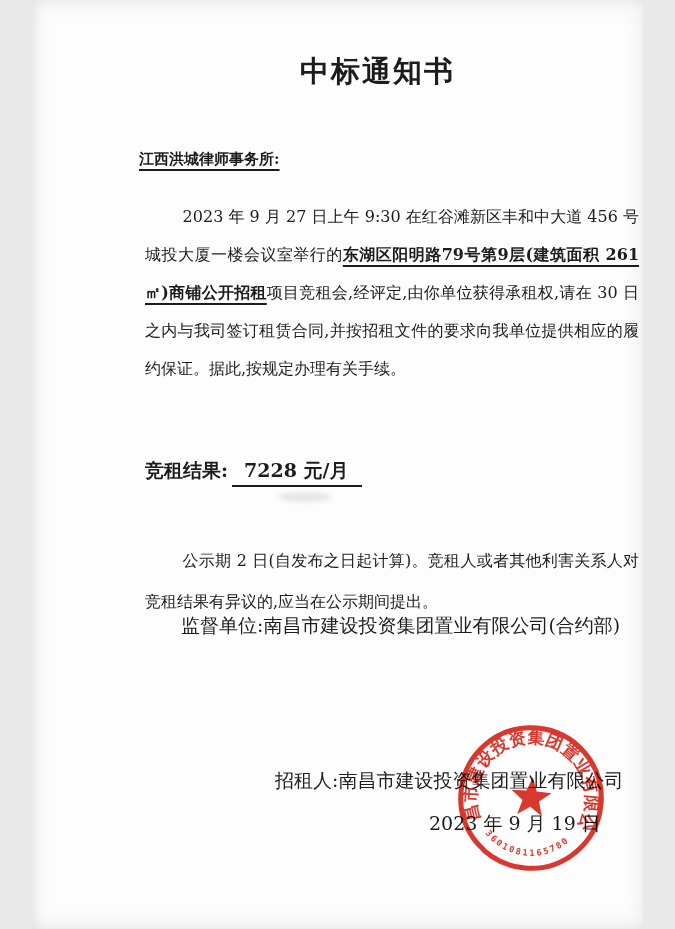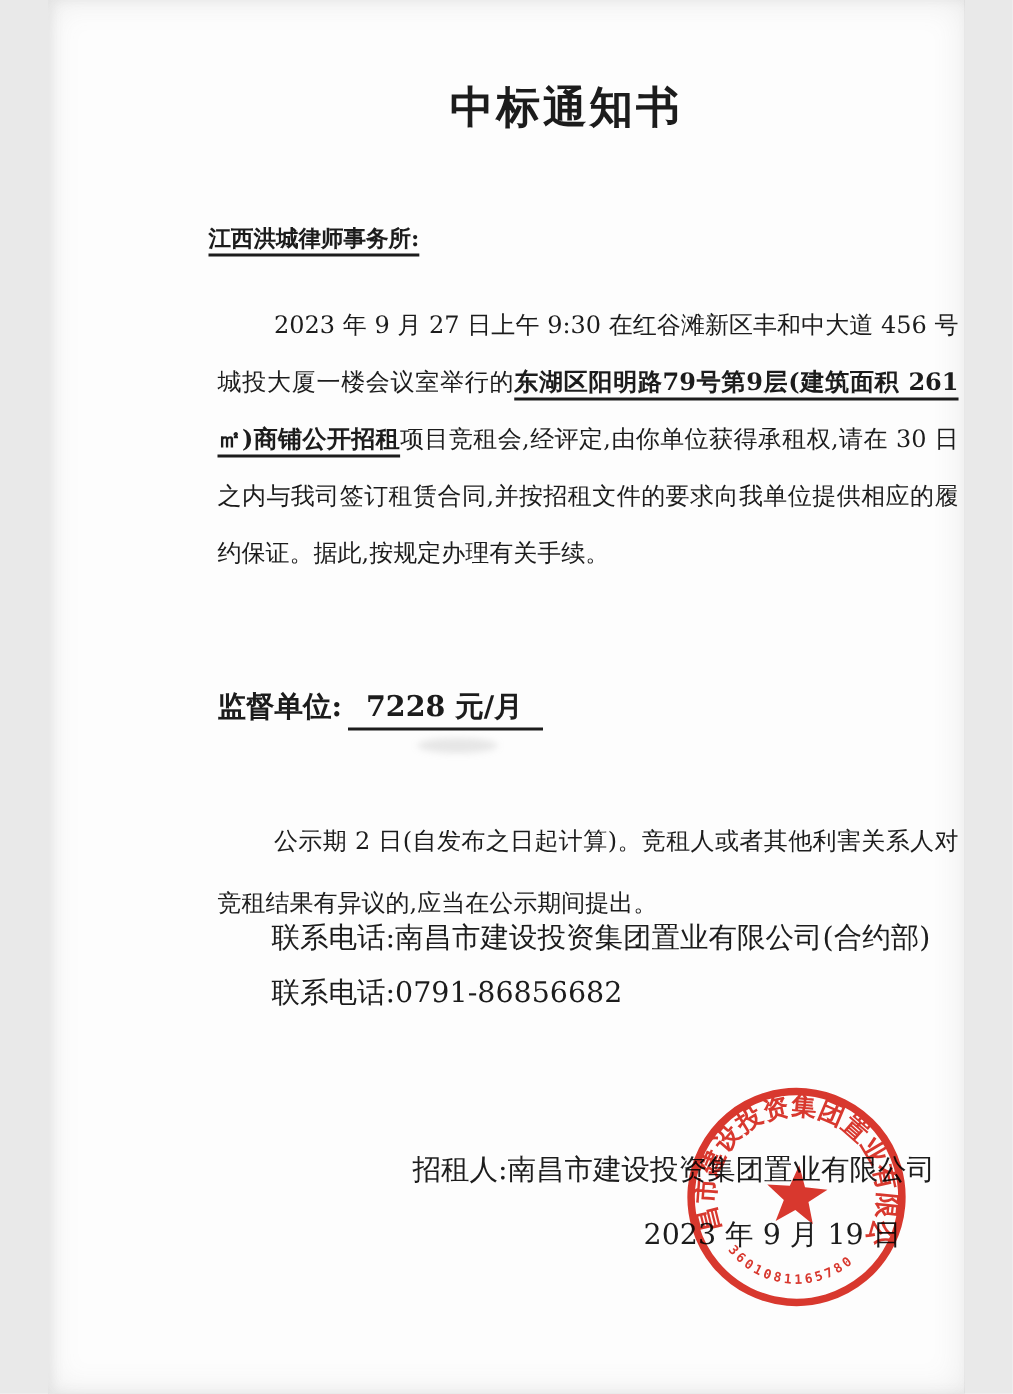--- a/index.html
+++ b/index.html
@@ -62,29 +62,28 @@
 <body>
 
 <div class="page">
 
   <h1 class="title">中标通知书</h1>
 
   <div class="recipient">江西洪城律师事务所:</div>
 
   <p class="body-par par1"><span>2023 年 9 月 27 日上午 9:30 在红谷滩新区丰和中大道 456 号城投大厦一楼会议室举行的</span><span class="bu">东湖区阳明路79号第9层(建筑面积 261 ㎡)商铺公开招租</span><span>项目竞租会,经评定,由你单位获得承租权,请在 30 日之内与我司签订租赁合同,并按招租文件的要求向我单位提供相应的履约保证。据此,按规定办理有关手续。</span></p>
 
-  <div class="result-line"><span class="result-label">监督单位:</span><span class="result-value">7228 元/月</span></div>
+  <div class="result-line"><span class="result-label">竞租结果:</span><span class="result-value">7228 元/月</span></div>
 
   <div class="smudge"></div>
 
   <p class="body-par par2">公示期 2 日(自发布之日起计算)。竞租人或者其他利害关系人对竞租结果有异议的,应当在公示期间提出。</p>
 
-  <div class="line supervisor">联系电话:南昌市建设投资集团置业有限公司(合约部)</div>
+  <div class="line supervisor">监督单位:南昌市建设投资集团置业有限公司(合约部)</div>
 
-  <div class="line phone">联系电话:0791-86856682</div>
 
   <div class="line lessor">招租人:南昌市建设投资集团置业有限公司</div>
 
   <div class="line date">2023 年 9 月 19 日</div>
 
   <div class="seal">
     <svg viewBox="0 0 160 160" xmlns="http://www.w3.org/2000/svg">
       <defs>
         <path id="arcTop" d="M 28.34 104.09 A 57 57 0 1 1 131.66 104.09" fill="none"></path>
         <path id="arcBottom" d="M 25.6 105.4 A 60 60 0 0 0 134.4 105.4" fill="none"></path>

